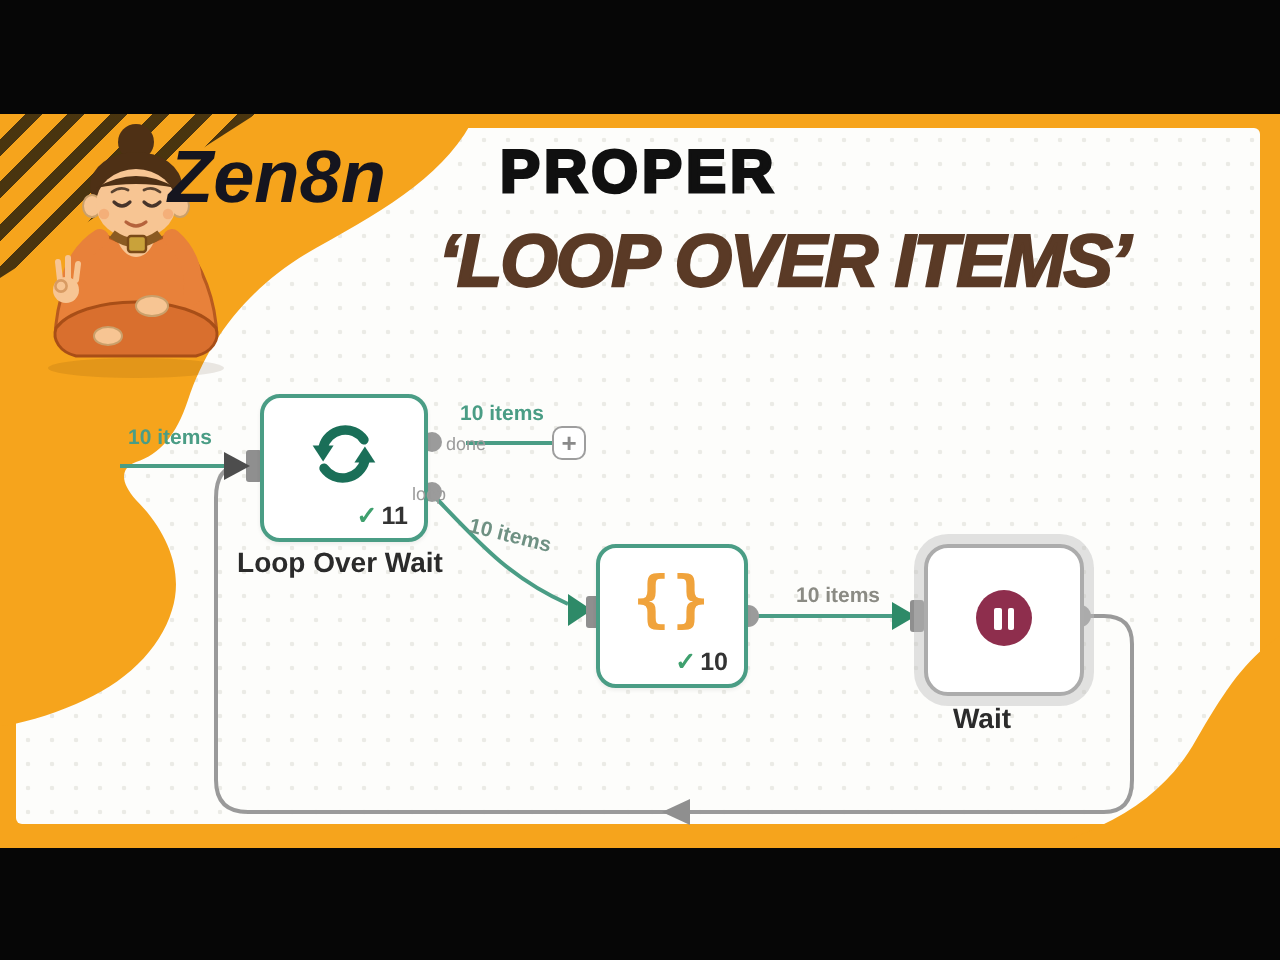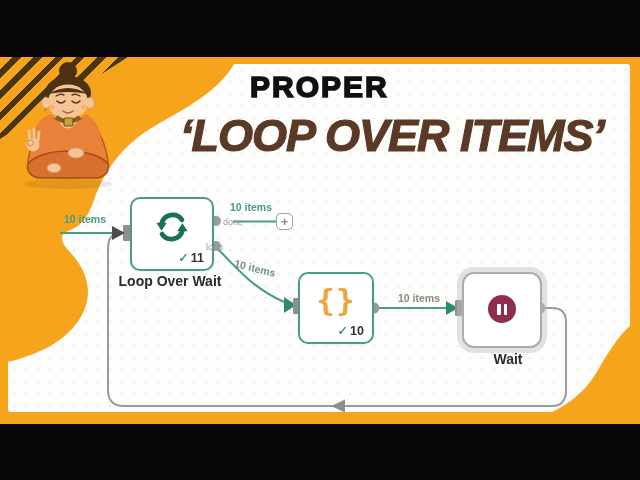--- a/index.html
+++ b/index.html
@@ -16,21 +16,21 @@
   .overlay{position:absolute;left:0;top:0;width:640px;height:480px;pointer-events:none;}
   .stripes{position:absolute;left:0;top:57px;width:128px;height:82px;
            background:repeating-linear-gradient(135deg,transparent 0 9px,rgba(35,28,12,0.82) 9px 15px);
            clip-path:polygon(0 0,100% 0,0 100%);}
   .brand{position:absolute;left:84px;top:68px;font-size:37px;font-weight:bold;font-style:italic;
          color:#15151f;letter-spacing:0px;}
   .title1{position:absolute;left:250px;top:70px;width:270px;text-align:left;
           font-size:30px;font-weight:bold;color:#101010;letter-spacing:2px;
           -webkit-text-stroke:1.6px #101010;white-space:nowrap;}
   .title2{position:absolute;left:145px;top:110px;width:494px;text-align:center;
-          font-size:45px;font-weight:bold;font-style:italic;color:#5A3A26;
+          font-size:37px;font-weight:bold;font-style:italic;color:#5A3A26;
           -webkit-text-stroke:1.2px #5A3A26;letter-spacing:-1px;white-space:nowrap;}
   .node{position:absolute;background:#fff;border:2px solid #4A9D85;border-radius:10px;
         box-shadow:0 1px 2px rgba(0,0,0,0.07);}
   .node.selected{border-color:#ACACAC;border-radius:12px;box-shadow:0 0 0 5px rgba(190,190,190,0.45);}
   .node-label{position:absolute;text-align:center;font-size:14px;font-weight:600;color:#2b2b2b;}
   .check{position:absolute;right:8px;bottom:4px;font-size:12.5px;font-weight:bold;color:#333;}
   .check .tick{color:#3FA06E;margin-right:2px;}
   .conn-label{position:absolute;font-size:10.5px;font-weight:600;color:#4A9D85;white-space:nowrap;}
   .port-label{position:absolute;font-size:9px;color:#9b9b9b;white-space:nowrap;}
   .braces{width:100%;text-align:center;margin-top:9px;font-family:"DejaVu Sans Mono",monospace;
@@ -90,20 +90,21 @@
       <path d="M16,80 L15,71 M20,79 L20,69 M24,80 L25,72" stroke="#f7c593" stroke-width="3" stroke-linecap="round"></path>
       <circle cx="19" cy="85" r="6.5" fill="#f7c593"></circle>
       <circle cx="16.5" cy="83" r="2.8" fill="none" stroke="#d89b63" stroke-width="1.3"></circle>
       <path d="M14,104 C20,96 36,91 54,91 C72,91 88,96 94,104 C96,110 92,116 84,118 L24,118
                C16,116 12,110 14,104 Z" fill="#d96f2e" stroke="#a84e17" stroke-width="1.5"></path>
       <ellipse cx="62" cy="93" rx="8" ry="5" fill="#f7c593" stroke="#caa06b" stroke-width="1"></ellipse>
       <ellipse cx="40" cy="108" rx="7" ry="4.5" fill="#f7c593" stroke="#caa06b" stroke-width="1"></ellipse>
     </g>
   </svg>
 
+  <div class="brand">Zen8n</div>
   <div class="title1">PROPER</div>
   <div class="title2">‘LOOP OVER ITEMS’</div>
 
   <svg class="overlay" viewBox="0 0 640 480">
 
     <path style="pointer-events:auto" d="M545,308 L552,308 Q566,308 566,322 L566,390 Q566,406 552,406 L124,406 Q108,406 108,390
          L108,249 Q108,233 120,233" stroke="#9a9a9a" stroke-width="2" fill="none"></path>
     <polygon points="345,399.5 345,412.5 331,406" fill="#8f8f8f"></polygon>
 
     <path style="pointer-events:auto" d="M60,233 H114" stroke="#4A9D85" stroke-width="2" fill="none"></path>
@@ -150,21 +151,21 @@
   </div>
 
   <div class="node selected" style="left:462px;top:272px;width:76px;height:72px;">
     <div class="pause-wrap">
       <div class="pause-circle">
           <i></i>
           <i></i>
         </div>
     </div>
   </div>
-  <div class="node-label" style="left:448px;top:351px;width:120px;">Wait</div>
+  <div class="node-label" style="left:431px;top:351px;width:120px;">Wait</div>
 
   <div class="port-label" style="left:223px;top:217px;">done</div>
   <div class="port-label" style="left:206px;top:242px;">loop</div>
 
   <div class="conn-label" style="left:64px;top:213px;">10 items</div>
   <div class="conn-label" style="left:230px;top:201px;">10 items</div>
   <div class="conn-label" style="left:234px;top:262px;transform:rotate(14deg);color:#6f9183;">10 items</div>
   <div class="conn-label" style="left:398px;top:292px;color:#8b8b84;">10 items</div>
 
   <button class="add-btn">+</button>

